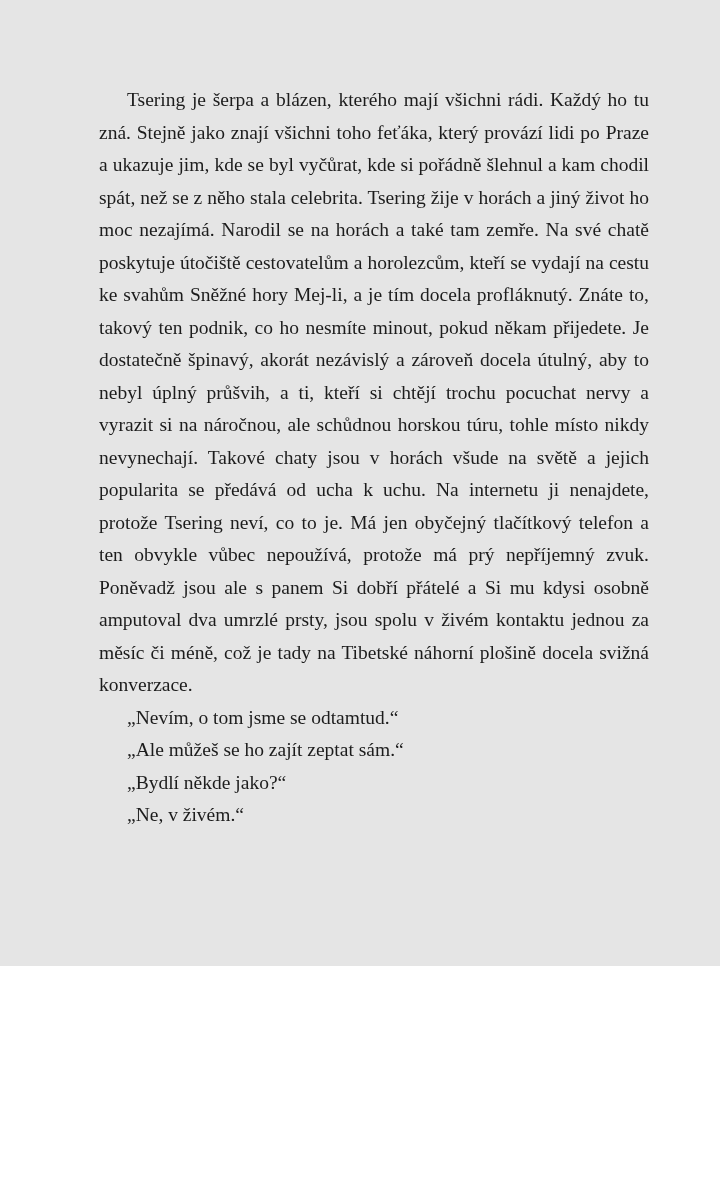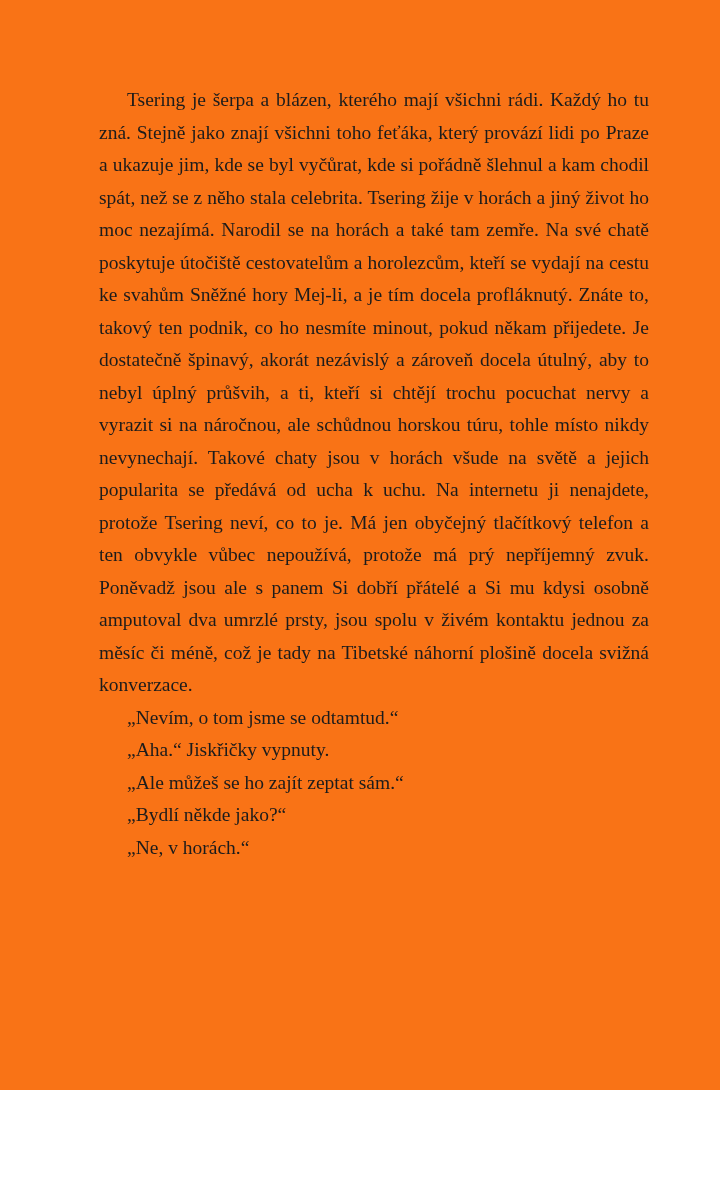--- a/index.html
+++ b/index.html
@@ -3,22 +3,22 @@
 <meta charset="utf-8">
 <style>
   html, body {
     margin: 0;
     padding: 0;
     background: #ffffff;
   }
   .page {
     position: relative;
     width: 720px;
-    height: 1090px;
-    background: #f97316;
+    height: 966px;
+    background: #e5e5e5;
     overflow: hidden;
     font-family: "Liberation Serif", "DejaVu Serif", serif;
     color: #1c1c1c;
   }
   .text-block {
     position: absolute;
     left: 99px;
     top: 84px;
     width: 550px;
     font-size: 19.5px;
@@ -44,19 +44,18 @@
     color: #1c1c1c;
   }
 </style>
 </head>
 <body>
 
 <div class="page">
   <div class="text-block">
     <p>Tsering je šerpa a blázen, kterého mají všichni rádi. Každý ho tu zná. Stejně jako znají všichni toho feťáka, který provází lidi po Praze a ukazuje jim, kde se byl vyčůrat, kde si pořádně šlehnul a kam chodil spát, než se z něho stala celebrita. Tsering žije v horách a jiný život ho moc nezajímá. Narodil se na horách a také tam zemře. Na své chatě poskytuje útočiště cestovatelům a horolezcům, kteří se vydají na cestu ke svahům Sněžné hory Mej-li, a je tím docela profláknutý. Znáte to, takový ten podnik, co ho nesmíte minout, pokud někam přijedete. Je dostatečně špinavý, akorát nezávislý a zároveň docela útulný, aby to nebyl úplný průšvih, a ti, kteří si chtějí trochu pocuchat nervy a vyrazit si na náročnou, ale schůdnou horskou túru, tohle místo nikdy nevynechají. Takové chaty jsou v horách všude na světě a jejich popularita se předává od ucha k uchu. Na internetu ji nenajdete, protože Tsering neví, co to je. Má jen obyčejný tlačítkový telefon a ten obvykle vůbec nepoužívá, protože má prý nepříjemný zvuk. Poněvadž jsou ale s panem Si dobří přátelé a Si mu kdysi osobně amputoval dva umrzlé prsty, jsou spolu v živém kontaktu jednou za měsíc či méně, což je tady na Tibetské náhorní plošině docela svižná konverzace.</p>
     <p>„Nevím, o tom jsme se odtamtud.“</p>
-    <p>„Aha.“ Jiskřičky vypnuty.</p>
     <p>„Ale můžeš se ho zajít zeptat sám.“</p>
     <p>„Bydlí někde jako?“</p>
-    <p>„Ne, v horách.“</p>
+    <p>„Ne, v živém.“</p>
   </div>
   <div class="page-number">180</div>
 </div>
 
 </body></html>

